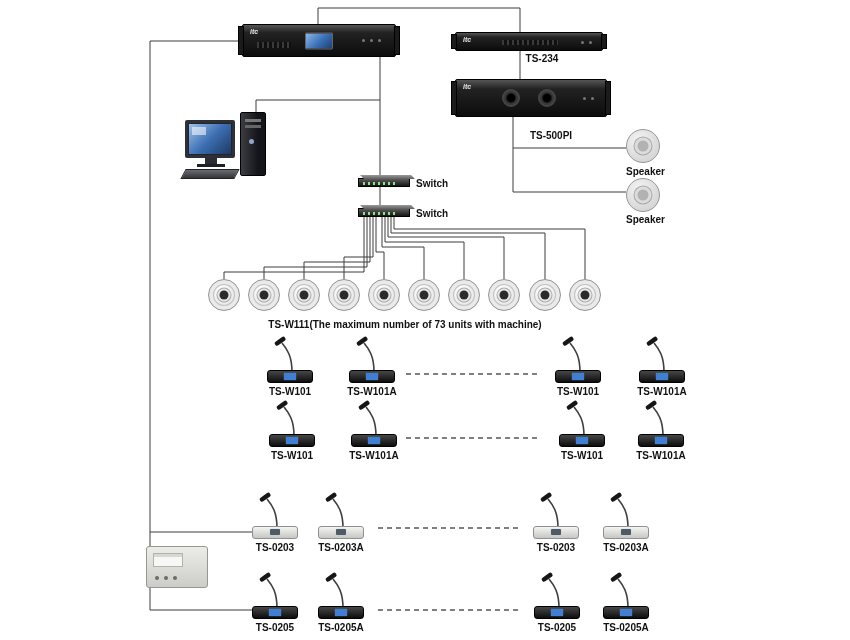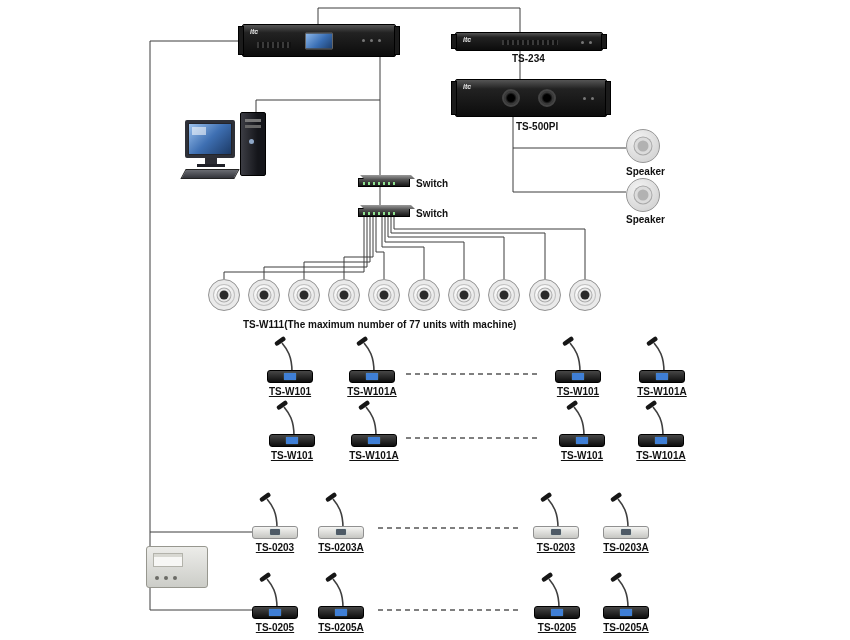--- a/index.html
+++ b/index.html
@@ -4,21 +4,21 @@
 <style>
   * { margin:0; padding:0; box-sizing:border-box; }
   html,body { background:#fff; }
   body { font-family:"Liberation Sans", sans-serif; color:#111; }
   .canvas { position:relative; width:850px; height:640px; background:#fff; overflow:hidden; }
 
   .lines { position:absolute; left:0; top:0; z-index:1; }
 
   
   .dlabel { position:absolute; z-index:3; font-size:10px; font-weight:bold; color:#111; white-space:nowrap; }
-  .dlabel.center { text-align:left; }
+  .dlabel.center { text-align:center; }
 
   
   .rack { position:absolute; z-index:2; background:linear-gradient(180deg,#555 0%,#222 25%,#0c0c0c 100%);
           border:1px solid #000; border-radius:2px; }
   .rack::before,.rack::after { content:""; position:absolute; top:1px; bottom:1px; width:4px; background:#1b1b1b; border:1px solid #000; }
   .rack::before { left:-5px; } .rack::after { right:-5px; }
   .brand { position:absolute; left:7px; top:3px; color:#e8e8e8; font-size:7px; font-weight:bold; font-style:italic; line-height:1; }
   .ctrl-screen { position:absolute; left:50%; top:50%; transform:translate(-50%,-50%); width:28px; height:17px;
                  background:linear-gradient(135deg,#8cb6e8 0%,#3a6fb5 55%,#1d3f6e 100%); border:1px solid #666; border-radius:1px; }
   .dot { position:absolute; width:3px; height:3px; border-radius:50%; background:#777; }
@@ -51,21 +51,21 @@
   .monitor-screen::after { content:""; position:absolute; left:3px; top:3px; width:14px; height:8px; background:rgba(255,255,255,.55); }
   .monitor-stand { position:absolute; left:22px; top:46px; width:12px; height:6px; background:#2c2d34; }
   .monitor-base { position:absolute; left:14px; top:52px; width:28px; height:3px; background:#202128; }
   .keyboard { position:absolute; left:0; top:57px; width:54px; height:10px; background:linear-gradient(#6a6c72,#33343a);
               transform:skewX(-28deg); border:1px solid #222; }
   .tower { position:absolute; left:57px; top:0; width:26px; height:64px; background:linear-gradient(90deg,#3c3d44,#14151a 70%); border:1px solid #000; border-radius:2px; }
   .tower::before { content:""; position:absolute; left:4px; top:6px; width:16px; height:3px; background:#777; box-shadow:0 6px 0 #666; }
   .tower::after { content:""; position:absolute; left:8px; top:26px; width:5px; height:5px; border-radius:50%; background:#8fa8c8; }
 
   
-  .mic { position:absolute; z-index:2; width:60px;text-decoration:underline; }
+  .mic { position:absolute; z-index:2; width:60px; }
   .mic-neck { display:block; }
   .mic-base { width:46px; height:13px; margin:-2px auto 0; position:relative; border-radius:3px;
               background:linear-gradient(#474747,#0d0d0d); border:1px solid #000; }
   .mic-screen { position:absolute; left:50%; top:2px; transform:translateX(-50%); width:12px; height:7px;
                 background:#3f7fd6; border-radius:1px; box-shadow:0 0 1px #9cc; }
   .mic--light .mic-base { background:linear-gradient(#f4f4f2,#c6c6c2); border:1px solid #909090; }
   .mic--light .mic-screen { background:#4e5a66; width:10px; height:6px; }
   .mic-label { text-align:center; font-size:10px; font-weight:bold; margin-top:3px; white-space:nowrap; }
 
   
@@ -127,21 +127,21 @@
   </div>
   <div class="dlabel center" style="left:512px;top:53px;width:60px;">TS-234</div>
 
   <div class="rack" style="left:455px;top:79px;width:152px;height:38px;">
     <span class="brand">itc</span>
     <span class="amp-circle" style="left:46px;"></span>
     <span class="amp-circle" style="left:82px;"></span>
     <span class="dot" style="right:12px;top:17px;"></span>
     <span class="dot" style="right:20px;top:17px;"></span>
   </div>
-  <div class="dlabel center" style="left:516px;top:121px;width:70px;">TS-500PI</div>
+  <div class="dlabel center" style="left:516px;top:130px;width:70px;">TS-500PI</div>
 
   <div class="speaker" style="left:626px;top:129px;"></div>
   <div class="dlabel" style="left:626px;top:166px;">Speaker</div>
   <div class="speaker" style="left:626px;top:178px;"></div>
   <div class="dlabel" style="left:626px;top:214px;">Speaker</div>
 
   <div class="computer" style="left:183px;top:112px;">
     <div class="monitor">
       <div class="monitor-screen"></div>
     </div>
@@ -159,21 +159,21 @@
   <div class="wifi-unit" style="left:208px;top:279px;"></div>
   <div class="wifi-unit" style="left:248px;top:279px;"></div>
   <div class="wifi-unit" style="left:288px;top:279px;"></div>
   <div class="wifi-unit" style="left:328px;top:279px;"></div>
   <div class="wifi-unit" style="left:368px;top:279px;"></div>
   <div class="wifi-unit" style="left:408px;top:279px;"></div>
   <div class="wifi-unit" style="left:448px;top:279px;"></div>
   <div class="wifi-unit" style="left:488px;top:279px;"></div>
   <div class="wifi-unit" style="left:529px;top:279px;"></div>
   <div class="wifi-unit" style="left:569px;top:279px;"></div>
-  <div class="dlabel center" style="left:243px;top:319px;width:324px;">TS-W111(The maximum number of 77 units with machine)</div>
+  <div class="dlabel center" style="left:243px;top:319px;width:324px;">TS-W111(The maximum number of 73 units with machine)</div>
 
   <div class="mic mic--dark" style="left:260px;top:336px;">
     <svg class="mic-neck" width="60" height="36" viewBox="0 0 60 36">
         <path d="M32,36 C32,20 27,13 22,7" stroke="#3f3f3f" stroke-width="1.6" fill="none"></path>
         <rect x="14" y="3" width="12" height="4.5" rx="2" fill="#161616" transform="rotate(-36 20 5)"></rect>
       </svg>
     <div class="mic-base">
         <span class="mic-screen"></span>
       </div>
     <div class="mic-label">TS-W101</div>

